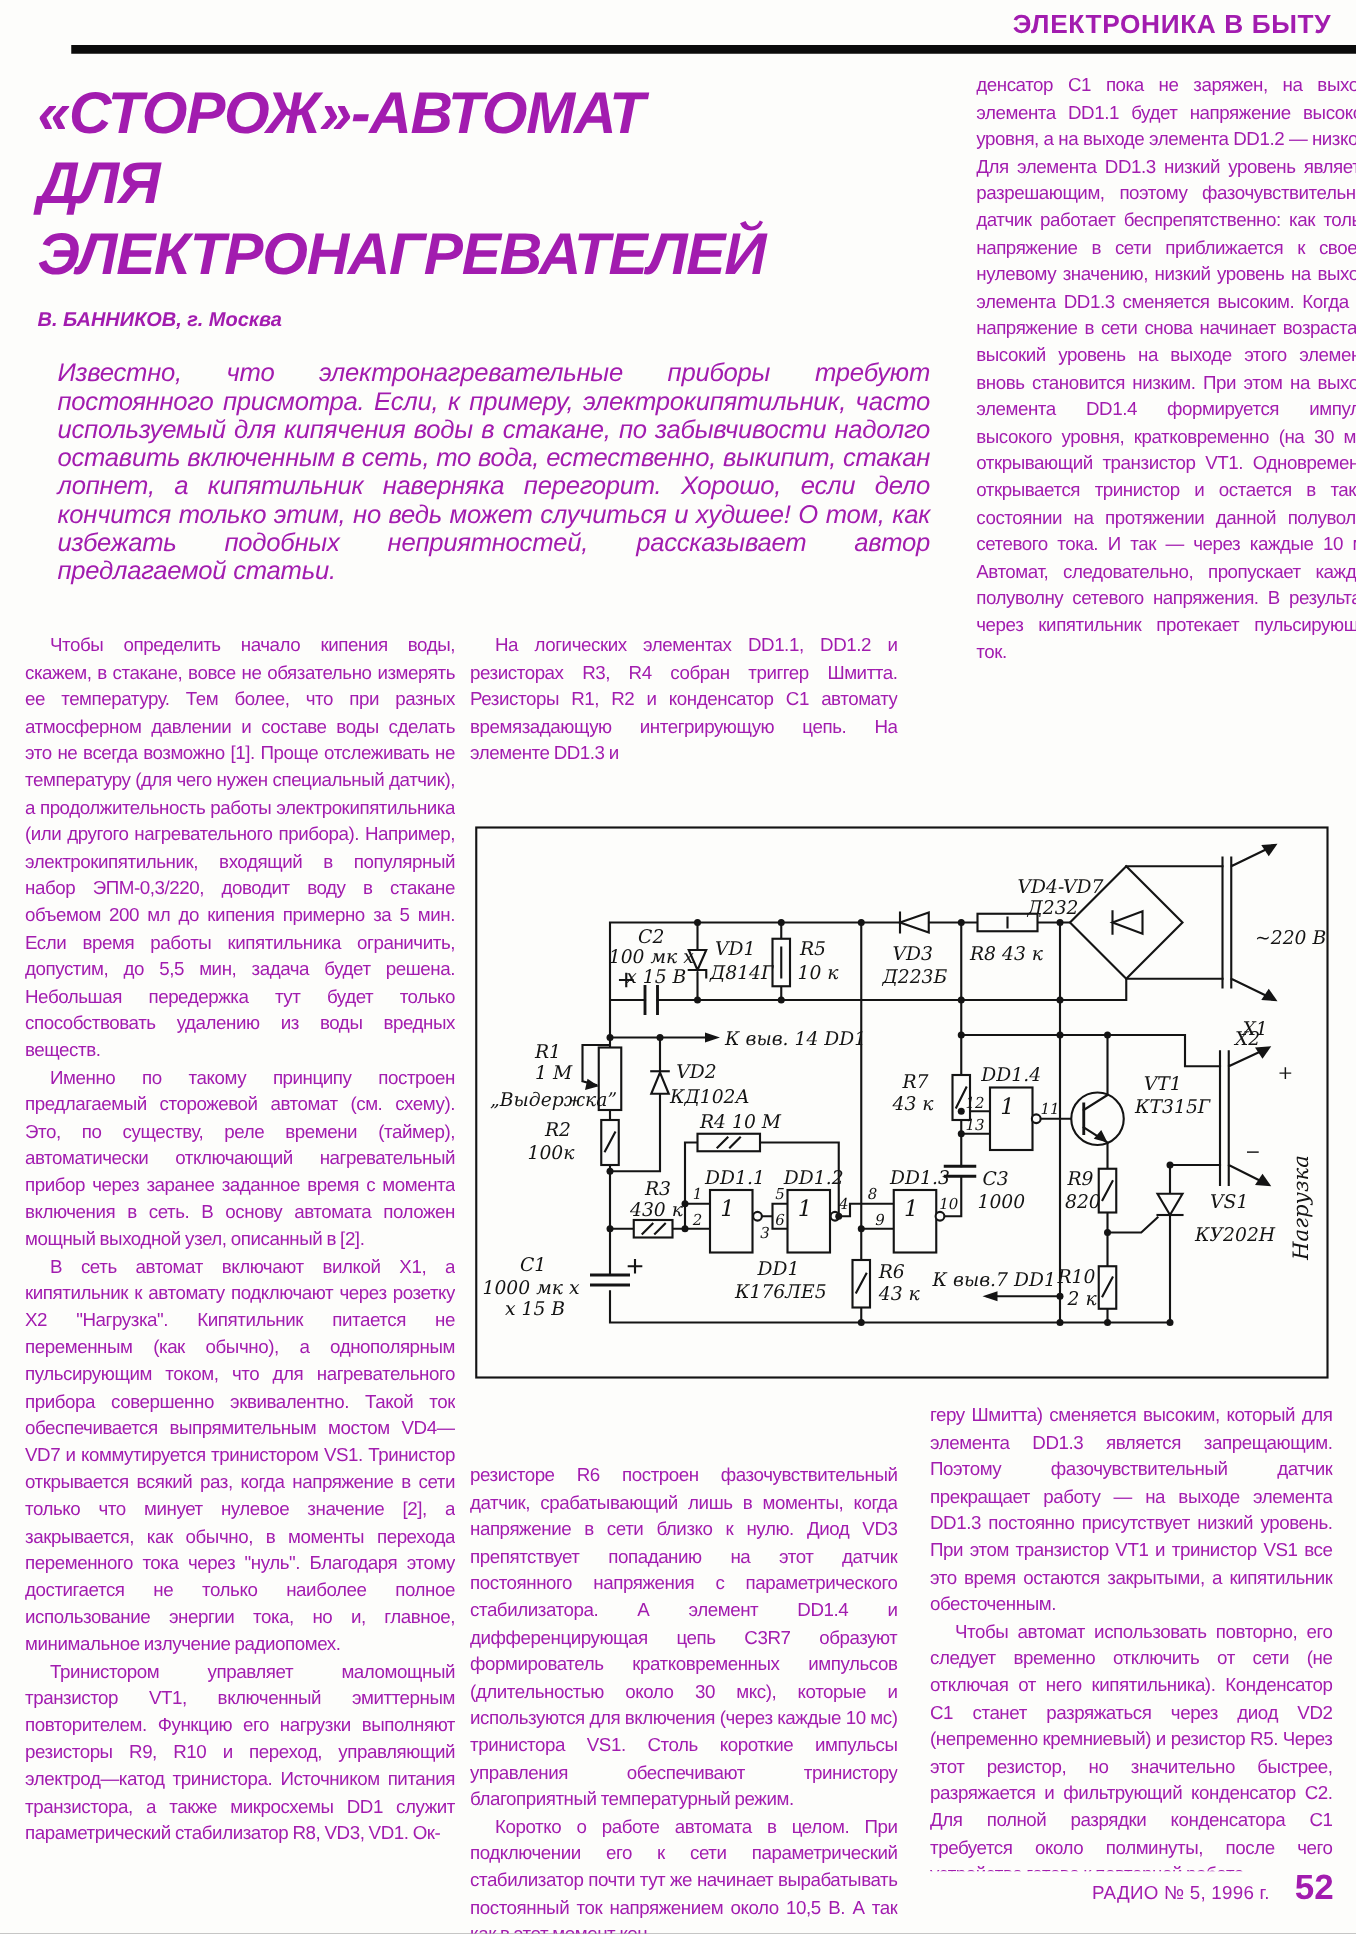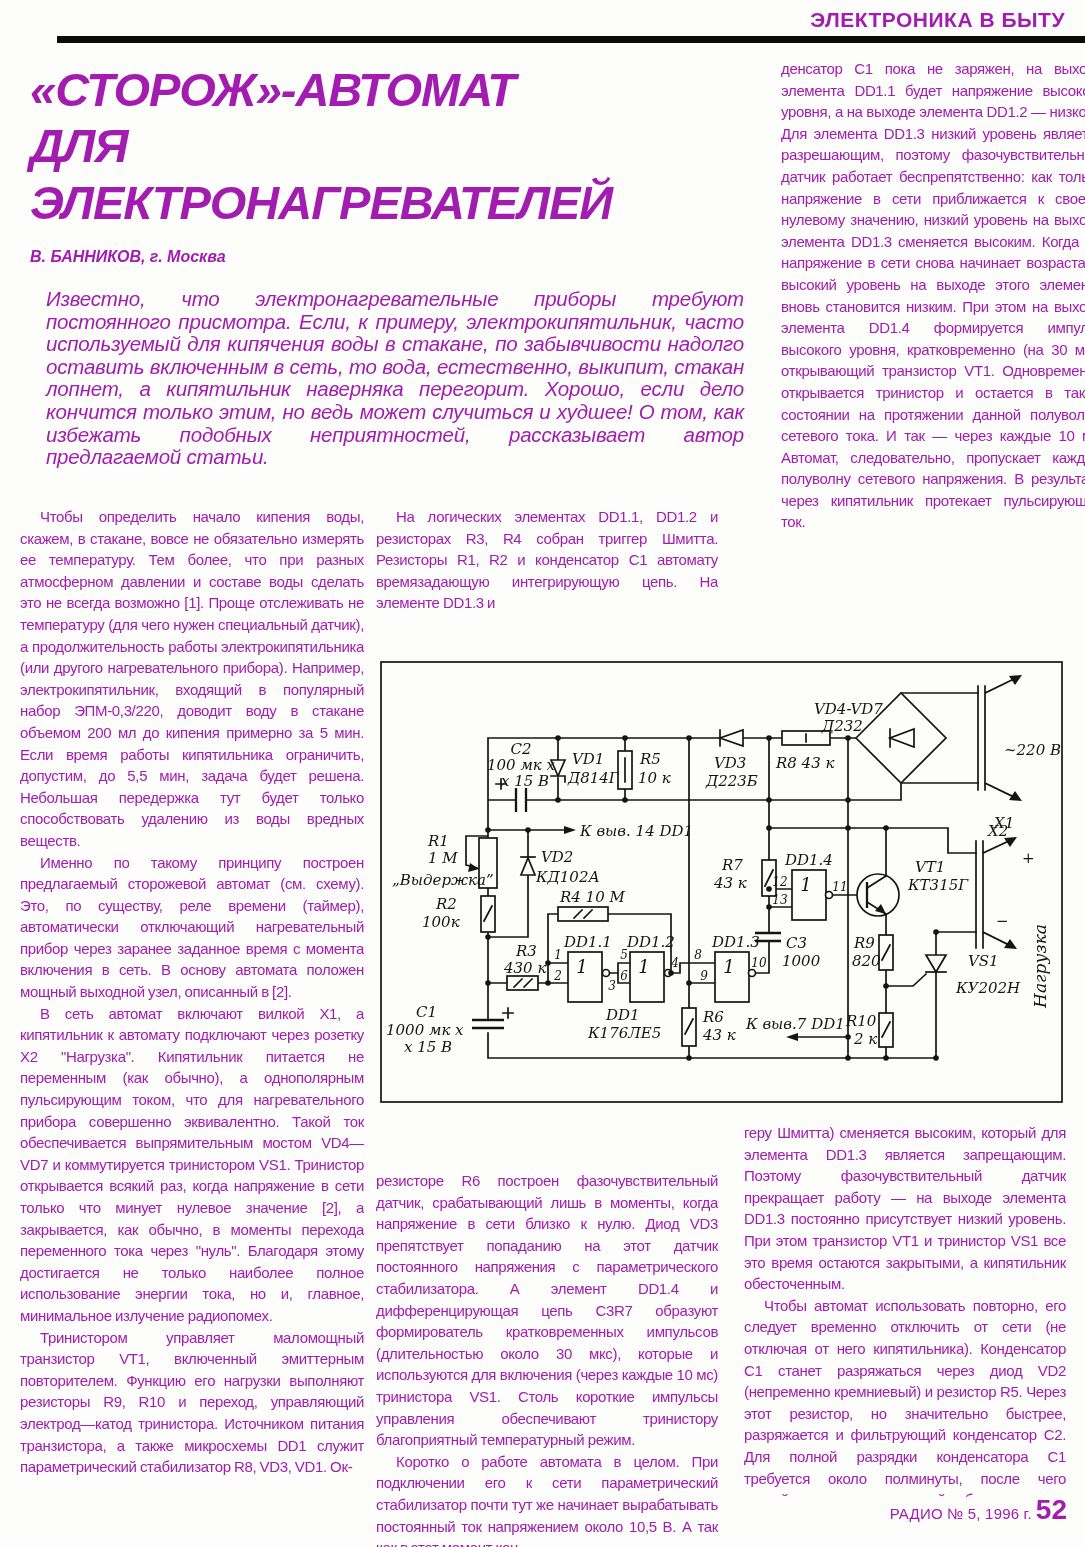--- a/index.html
+++ b/index.html
@@ -15,21 +15,21 @@
   .col{position:absolute;font-size:15px;line-height:21.6px;text-align:justify;
        letter-spacing:-.35px;word-spacing:-.5px;overflow:hidden;}
   .col p{margin:0;text-indent:20px;}
   .col p.noind{text-indent:0;}
   #col-left{left:20px;top:506px;width:344px;height:1020px;}
   #col-mid-top{left:376px;top:506px;width:342px;height:146px;}
   #col-right-top{left:781px;top:58px;width:322px;height:594px;}
   #col-mid-bot{left:376px;top:1122px;width:342px;height:400px;margin-top:48px;}
   #col-right-bot{left:744px;top:1122px;width:322px;height:375px;}
   #schematic{position:absolute;left:378px;top:656px;width:688px;height:450px;}
-  .footer{position:absolute;top:1494px;right:18px;display:flex;align-items:baseline;gap:4px;}
+  .footer{position:absolute;top:1494px;right:18px;display:flex;align-items:baseline;gap:20px;}
   .footer .journal{font-size:15px;letter-spacing:.2px;}
   .footer .pageno{font-size:28px;font-weight:bold;}
   
   svg .w{stroke:#141414;stroke-width:1.7;fill:none;stroke-linecap:square;}
   svg .w2{stroke:#141414;stroke-width:2.3;fill:none;stroke-linecap:butt;}
   svg .comp{stroke:#141414;stroke-width:1.7;fill:#fdfdfb;}
   svg .dot{fill:#141414;stroke:none;}
   svg .ah{fill:#141414;stroke:none;}
   svg text{font-family:"DejaVu Serif","Liberation Serif",serif;font-style:italic;
            font-size:15px;fill:#141414;}

